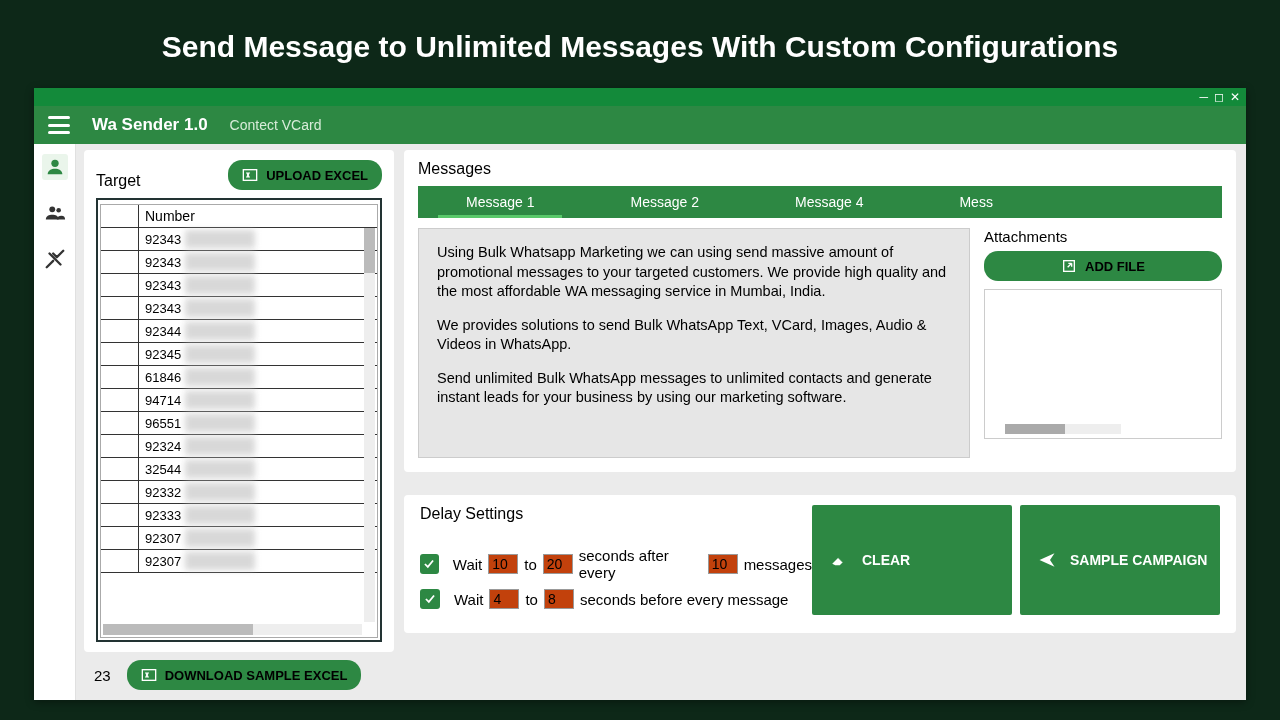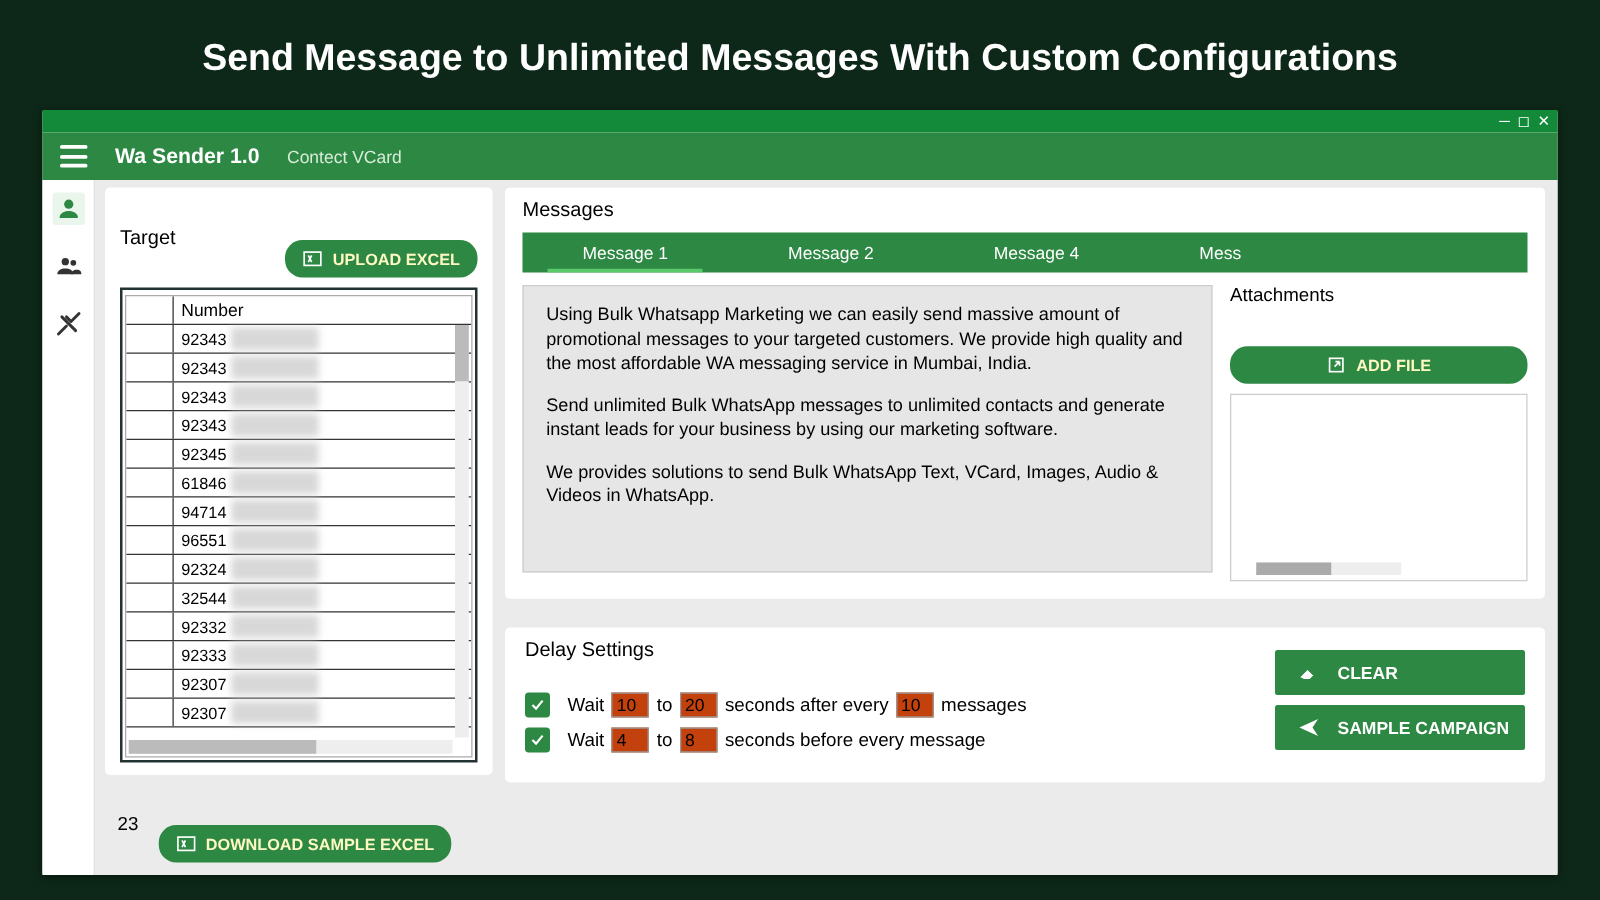--- a/index.html
+++ b/index.html
@@ -74,25 +74,25 @@
     gap: 10px;
     overflow: hidden;
   }
   .left-col { width: 310px; display:flex; flex-direction:column;}
   .target-card {
     background:#fff;
     border-radius:4px; padding:10px 12px;
     flex:1; display:flex; flex-direction:column;
   }
   .target-head {
-    display:flex; justify-content:space-between; align-items:center; margin-bottom:8px;
+    display:flex; justify-content:space-between; align-items:flex-end; margin-bottom:8px;
   }
   .target-head h3 { font-size:16px; font-weight:normal;}
   .g-btn {
-    background:#2d8843; color:#fef9c3; border:none; padding:7px 14px; font-size:13px; font-weight:bold; cursor:pointer; display:flex; align-items:center; gap:8px; border-radius:14px;margin-top:32px;
+    background:#2d8843; color:#000000; border:none; padding:7px 14px; font-size:13px; font-weight:bold; cursor:pointer; display:flex; align-items:center; gap:8px; border-radius:14px;
   }
   .g-btn svg { width:16px; height:16px; fill:#fff;}
   .grid-wrap {
     flex:1; border:2px solid #233; padding:4px 2px 2px 2px; overflow:hidden; position:relative;
   }
   .grid-inner {
     height: 100%; overflow-y: hidden; overflow-x:hidden; border:1px solid #aaa;
   }
   .grid-row { display:flex; border-bottom:1px solid #333; }
   .grid-cell-idx { width:38px; border-right:1px solid #333; height:22px;}
@@ -133,21 +133,21 @@
   .delay-card { background:#fff; border-radius:4px; padding:10px 16px 16px 16px; display:flex; justify-content:space-between; }
   .delay-left h3 { font-size:16px; font-weight:normal; margin-bottom:24px;}
   .delay-row { display:flex; align-items:center; gap:6px; font-size:15px; margin-bottom:8px;}
   .chk {
     width:20px; height:20px; background:#2d8843; border-radius:3px; display:flex; align-items:center; justify-content:center; margin-right:8px;
   }
   .chk svg { width:14px; height:14px; stroke:#fff; stroke-width:3; fill:none;}
   .num-in {
     width:30px; border:1px solid #999; padding:1px 3px; font-size:14px; text-align:left; background:#c2410c;
   }
-  .delay-right { display:flex; flex-direction:column; gap:8px; justify-content:center; padding-bottom:2px;}
+  .delay-right { display:flex; gap:8px; justify-content:space-between; padding-bottom:2px;}
   .big-btn {
     background:#2d8843; color:#fff; border:none; width:200px; padding:9px 0; font-size:14px; font-weight:bold; cursor:pointer; display:flex; align-items:center; gap:14px; border-radius:2px; padding-left:18px;
   }
   .big-btn svg { width:18px; height:18px; fill:#fff;}
 </style>
 </head>
 <body>
 
 <div class="banner">Send Message to Unlimited Messages With Custom Configurations</div>
 
@@ -220,20 +220,24 @@
                 <div class="grid-row">
                   <div class="grid-cell-idx"></div>
                   <div class="grid-cell-num blur">92343</div>
                 </div>
                 <div class="grid-row">
                   <div class="grid-cell-idx"></div>
                   <div class="grid-cell-num blur">92343</div>
                 </div>
                 <div class="grid-row">
                   <div class="grid-cell-idx"></div>
+                  <div class="grid-cell-num blur">92344</div>
+                </div>
+                <div class="grid-row">
+                  <div class="grid-cell-idx"></div>
                   <div class="grid-cell-num blur">92345</div>
                 </div>
                 <div class="grid-row">
                   <div class="grid-cell-idx"></div>
                   <div class="grid-cell-num blur">61846</div>
                 </div>
                 <div class="grid-row">
                   <div class="grid-cell-idx"></div>
                   <div class="grid-cell-num blur">94714</div>
                 </div>
@@ -290,23 +294,23 @@
         <div class="msg-card">
           <h3>Messages</h3>
           <div class="tabs" id="tabs">
               <div class="tab active">Message 1</div>
               <div class="tab">Message 2</div>
               <div class="tab">Message 4</div>
               <div class="tab">Mess</div>
             </div>
           <div class="msg-body">
             <div class="msg-text">
-              <p>Using Bulk Whatsapp Marketing we can easily send massive amount of promotional messages to your targeted customers. We provide high quality and the most affordable WA messaging service in Mumbai, India.</p>
+              <p>Using Bulk Whatsapp Marketing we can using send massive amount of promotional messages to your targeted customers. We provide high quality and the most affordable WA messaging service in Mumbai, India.</p>
+              <p>We  provides solutions to send Bulk WhatsApp Text, VCard, Images, Audio &amp; Videos in WhatsApp.</p>
               <p>Send unlimited Bulk WhatsApp messages to unlimited contacts and generate instant leads for your business by using our marketing software.</p>
-              <p>We  provides solutions to send Bulk WhatsApp Text, VCard, Images, Audio &amp; Videos in WhatsApp.</p>
             </div>
             <div class="attach-col">
               <h4>Attachments</h4>
               <button class="g-btn" style="width:100%; justify-content:center;">
                 <svg viewBox="0 0 24 24">
                     <rect x="4" y="4" width="16" height="16" fill="none" stroke="#fff" stroke-width="2"></rect>
                     <path d="M10 14l6-6m0 0h-5m5 0v5" stroke="#fff" stroke-width="2" fill="none"></path>
                   </svg>
                 <span>ADD FILE</span>
               </button>

